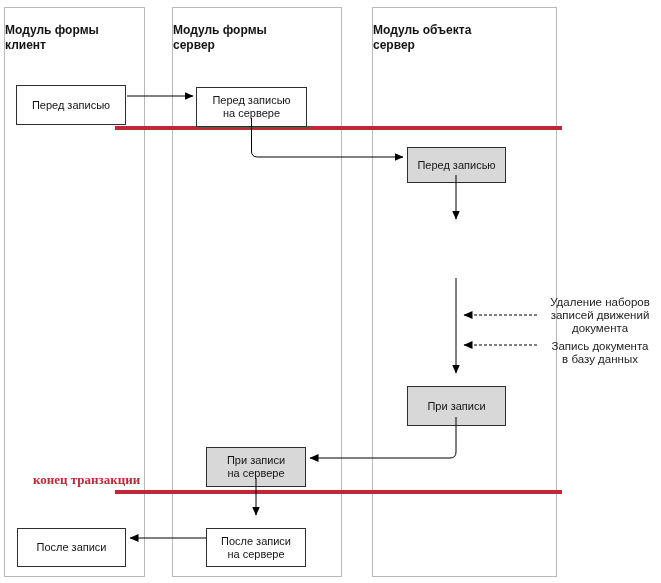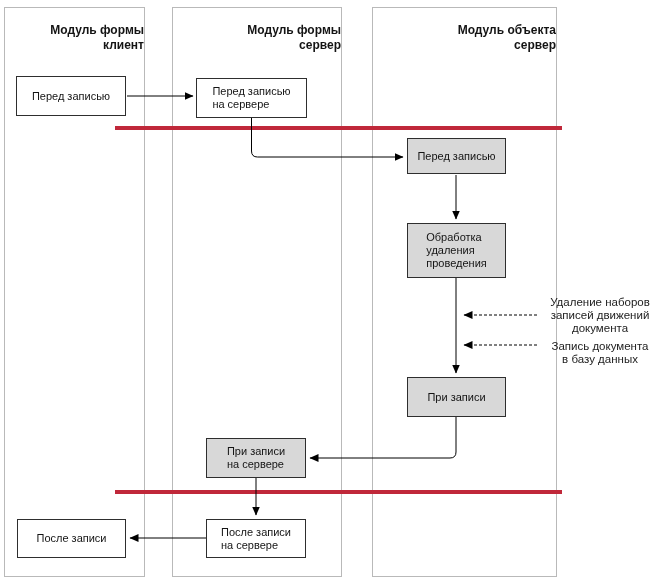--- a/index.html
+++ b/index.html
@@ -5,29 +5,30 @@
   html,body { margin:0; padding:0; background:#ffffff; }
   .canvas {
     position:relative; width:661px; height:583px; background:#ffffff;
     font-family:"Liberation Sans", sans-serif; overflow:hidden;
   }
   .lane {
     position:absolute; top:7px; height:570px; background:#ffffff;
     border:1px solid #b9b9b9; box-sizing:border-box;
   }
   .lane-title {
-    position:absolute; top:15px; left:0; right:0; text-align:right;
+    position:absolute; top:15px; left:0; right:0; text-align:left;
     font-weight:bold; font-size:12px; line-height:15px; color:#141414;
     white-space:pre-line;
   }
   .box {
     position:absolute; box-sizing:border-box; border:1px solid #2e2e2e;
     background:#ffffff; display:flex; align-items:center; justify-content:center;
-    text-align:left; font-size:11px; line-height:13px; color:#141414;
+    text-align:center; font-size:11px; line-height:13px; color:#141414;
     white-space:pre-line;
+    margin-top:9px;
   }
   .box.gray { background:#d8d8d8; }
   .redline { position:absolute; height:4px; background:#c0283a; }
   .redlabel {
     position:absolute; font-family:"Liberation Serif", serif; font-weight:bold;
     font-size:13px; color:#c0283a; white-space:nowrap;
   }
   .annotation {
     position:absolute; width:128px; text-align:center; font-size:11.5px;
     line-height:13px; color:#222222; white-space:pre-line;
@@ -49,28 +50,26 @@
     <div class="lane-title">Модуль формы
 сервер</div>
   </div>
   <div class="lane" style="left:372px; width:185px;">
     <div class="lane-title">Модуль объекта
 сервер</div>
   </div>
 
   <div class="redline" style="left:115px; top:126px; width:447px;"></div>
   <div class="redline" style="left:115px; top:490px; width:447px;"></div>
+  <div class="redlabel" style="left:33px; top:472px;">конец транзакции</div>
 
   <div class="box" style="left:16px; top:76px; width:110px; height:40px;">Перед записью</div>
   <div class="box" style="left:196px; top:78px; width:111px; height:40px;">Перед записью
 на сервере</div>
   <div class="box gray" style="left:407px; top:138px; width:99px; height:36px;">Перед записью</div>
-  <div class="box gray" style="left:407px; top:223px; width:99px; height:55px;">Обработка
-удаления
-проведения</div>
   <div class="box gray" style="left:407px; top:377px; width:99px; height:40px;">При записи</div>
   <div class="box gray" style="left:206px; top:438px; width:100px; height:40px;">При записи
 на сервере</div>
   <div class="box" style="left:206px; top:519px; width:100px; height:39px;">После записи
 на сервере</div>
   <div class="box" style="left:17px; top:519px; width:109px; height:39px;">После записи</div>
 
   <div class="annotation" style="left:536px; top:296px;">Удаление наборов
 записей движений
 документа</div>

